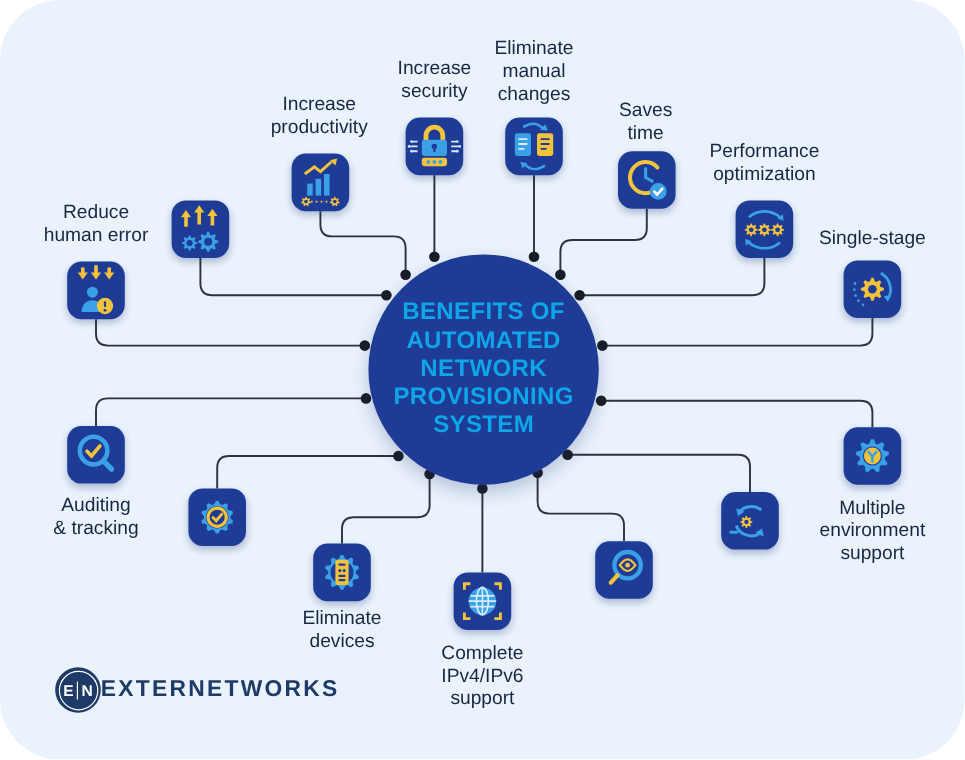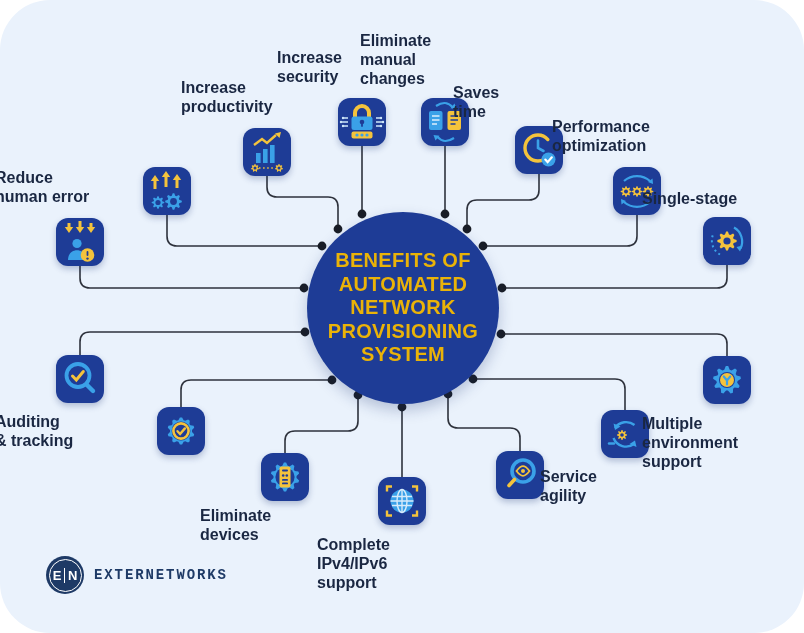--- a/index.html
+++ b/index.html
@@ -2,33 +2,33 @@
 <html><head>
 <meta charset="utf-8">
 <style>
   html,body{margin:0;padding:0;background:#ffffff;font-family:"Liberation Sans",sans-serif;}
   .stage{position:relative;width:804px;height:633px;background:#ffffff;overflow:hidden;}
   .panel{position:absolute;inset:0;background:#EAF2FC;border-radius:50px;overflow:hidden;}
   .connectors{position:absolute;left:0;top:0;width:804px;height:633px;}
   .center-circle{position:absolute;left:307px;top:212px;width:192px;height:192px;border-radius:50%;
     background:#1E3C96;display:flex;align-items:center;justify-content:center;
     box-shadow:0 6px 14px rgba(23,48,110,.25);}
-  .center-title{color:#eab308;font-weight:700;font-size:20px;line-height:23.5px;text-align:center;
+  .center-title{color:#0ea5e9;font-weight:700;font-size:20px;line-height:23.5px;text-align:center;
     white-space:pre-line;letter-spacing:.3px;}
   .icon-box{position:absolute;width:48px;height:48px;border-radius:12px;background:#1E3C96;
     display:flex;align-items:center;justify-content:center;box-shadow:0 3px 6px rgba(23,48,110,.28);}
-  .benefit-label{position:absolute;width:170px;font-size:16px;line-height:19px;
-    font-weight:700;color:#1A2742;white-space:pre-line;}
+  .benefit-label{position:absolute;width:170px;text-align:center;font-size:16px;line-height:19px;
+    font-weight:400;color:#1A2742;white-space:pre-line;}
   .logo{position:absolute;left:46px;top:556px;display:flex;align-items:center;}
   .logo-mono{position:relative;width:38px;height:38px;border-radius:50%;background:#1E3A66;
     display:flex;align-items:center;justify-content:center;gap:2.5px;flex:0 0 auto;}
   .logo-mono::after{content:'';position:absolute;inset:2.5px;border:1.4px solid #fff;border-radius:50%;}
   .logo-mono span{color:#fff;font-size:13px;font-weight:700;}
   .logo-bar{width:1.6px;height:15px;background:#fff;}
-  .logo-text{margin-left:10px;font-size:14px;font-weight:700;letter-spacing:1.9px;color:#1E3A66;font-family:Liberation Mono, monospace;}
+  .logo-text{font-size:19px;font-weight:700;letter-spacing:1.9px;color:#1E3A66;}
 </style>
 </head>
 <body>
 
 <div class="stage">
   <div class="panel" id="panel">
     <svg class="connectors" id="connectors" viewBox="0 0 804 633">
         <path d="M80 266V278Q80 288 90 288H304" fill="none" stroke="#2E323C" stroke-width="1.6"></path>
         <circle cx="304" cy="288" r="4.4" fill="#191D26"></circle>
         <path d="M167 215V236Q167 246 177 246H322" fill="none" stroke="#2E323C" stroke-width="1.6"></path>
@@ -252,22 +252,20 @@
 manual
 changes</div>
       <div class="benefit-label" style="left: 453px; top: 83px;">Saves
 time</div>
       <div class="benefit-label" style="left: 552px; top: 117px;">Performance
 optimization</div>
       <div class="benefit-label" style="left: 642px; top: 189px;">Single-stage</div>
       <div class="benefit-label" style="left: 642px; top: 414px;">Multiple
 environment
 support</div>
-      <div class="benefit-label" style="left: 540px; top: 467px;">Service
-agility</div>
       <div class="benefit-label" style="left: 317px; top: 535px;">Complete
 IPv4/IPv6
 support</div>
       <div class="benefit-label" style="left: 200px; top: 506px;">Eliminate
 devices</div>
       <div class="benefit-label" style="left: -5px; top: 412px;">Auditing
 &amp; tracking</div>
     </div>
 </div>
 

